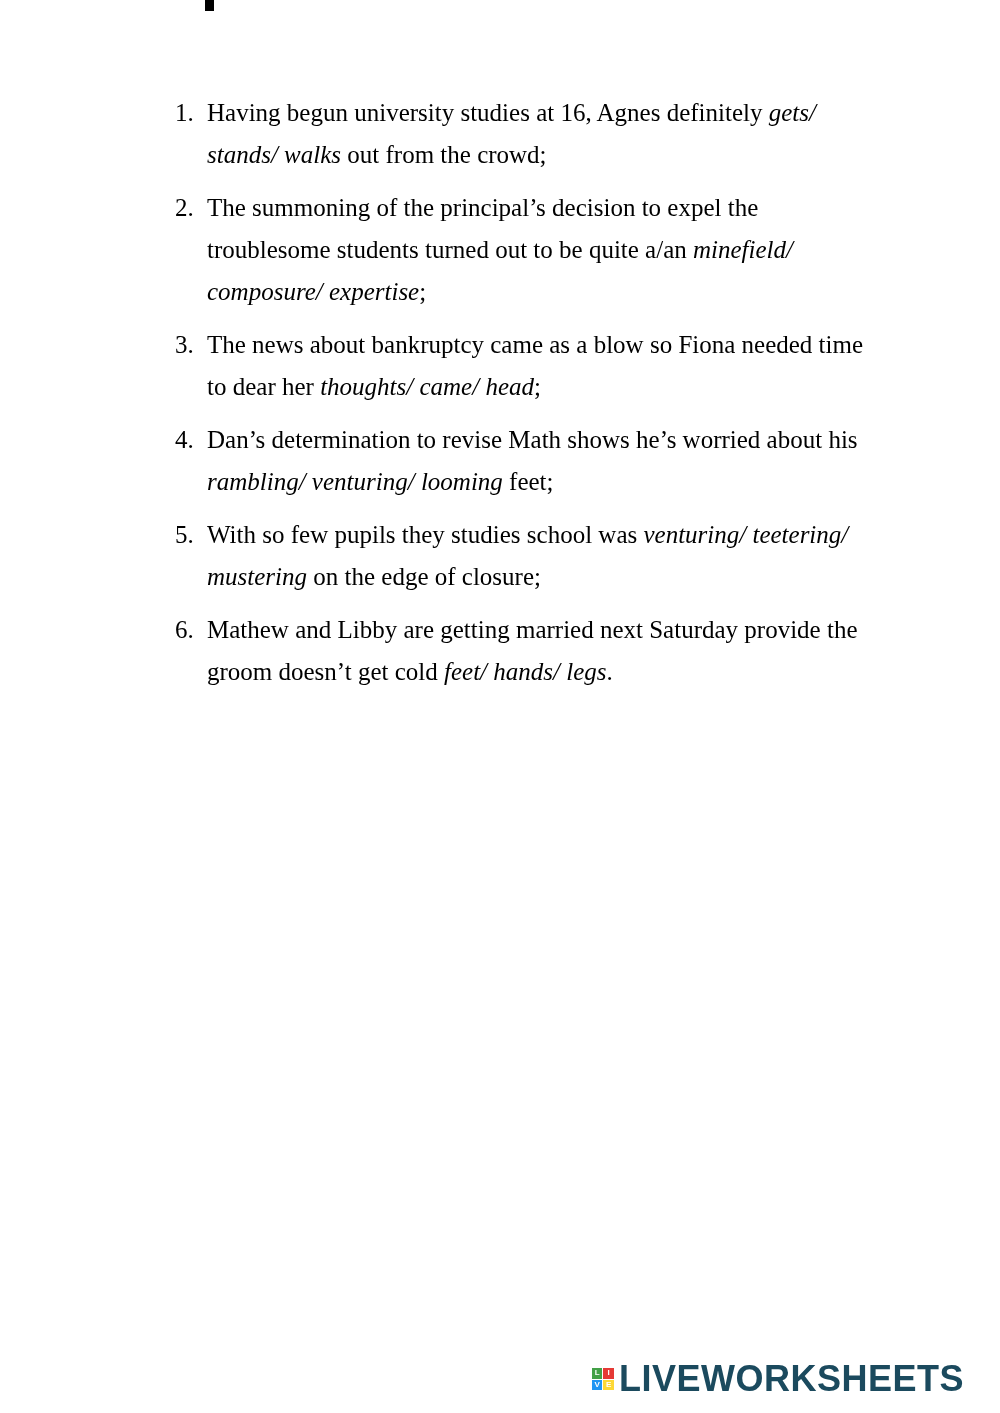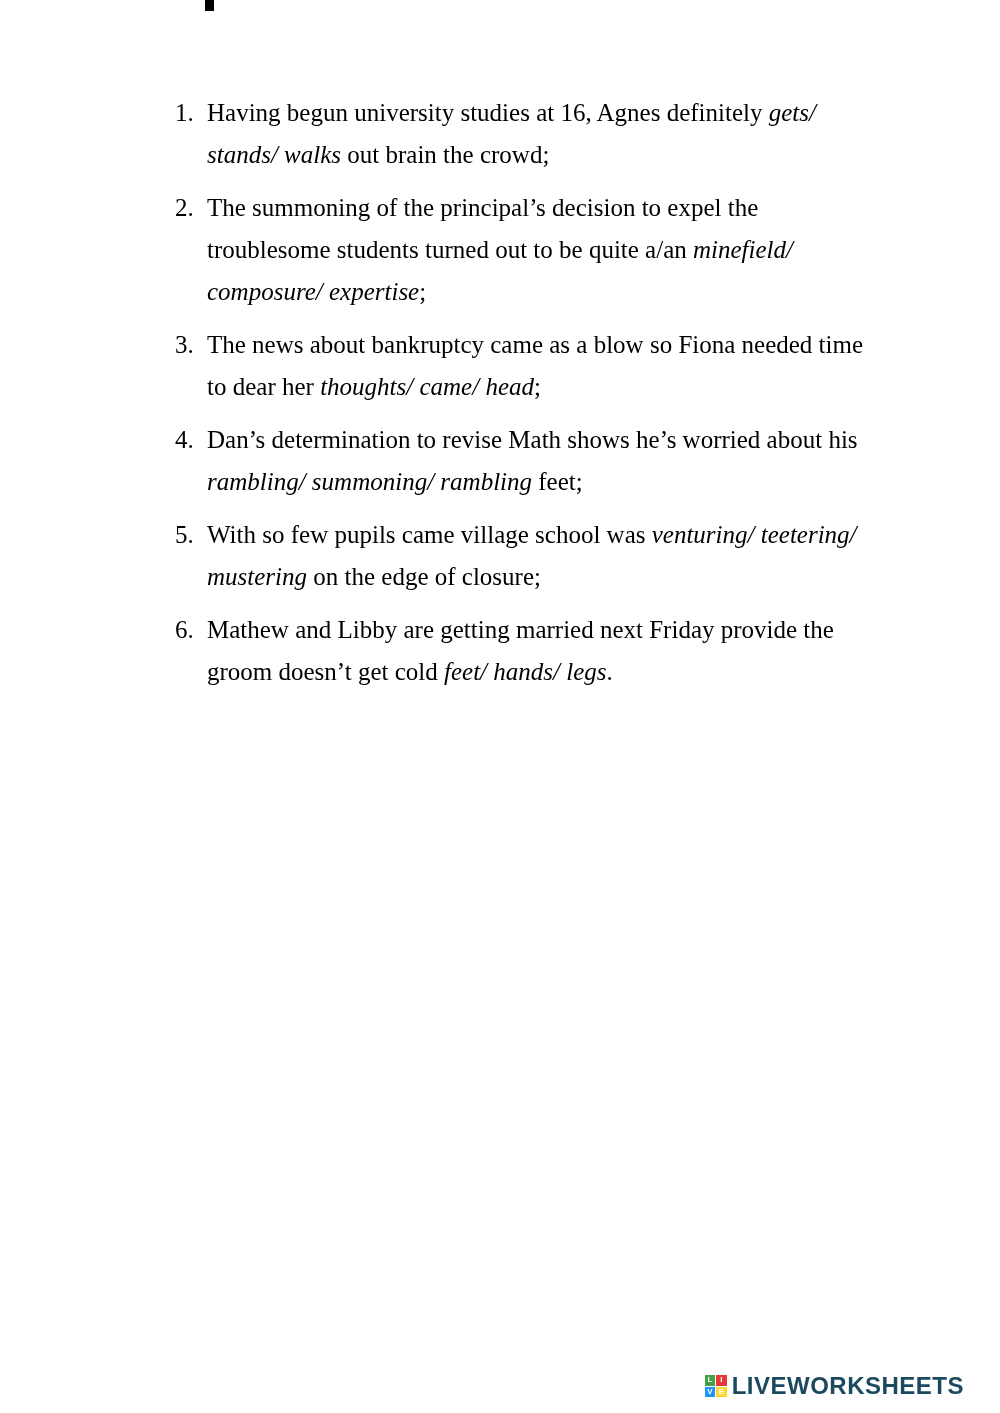--- a/index.html
+++ b/index.html
@@ -51,62 +51,62 @@
     justify-content:center;
     color:#ffffff;
     font-family:"Liberation Sans",sans-serif;
     font-weight:bold;
     font-size:8px;
     line-height:1;
   }
   .lw-text {
     font-family:"Liberation Sans",sans-serif;
     font-weight:bold;
-    font-size:24px;
+    font-size:36px;
     letter-spacing:0.5px;
     white-space:nowrap;
   }
 </style>
 </head>
 <body>
 
 <div class="page">
 
   <div class="top-mark"></div>
 
   <div class="content">
 
     <div class="item">
       <span class="item-num">1.</span>
-      <p class="item-text"><span>Having begun university studies at 16, Agnes definitely </span><em>gets/ stands/ walks</em><span> out brain the crowd;</span></p>
+      <p class="item-text"><span>Having begun university studies at 16, Agnes definitely </span><em>gets/ stands/ walks</em><span> out from the crowd;</span></p>
     </div>
 
     <div class="item">
       <span class="item-num">2.</span>
       <p class="item-text"><span> The summoning of the principal’s decision to expel the troublesome students turned out to be quite a/an </span><em>minefield/ composure/ expertise</em><span>;</span></p>
     </div>
 
     <div class="item">
       <span class="item-num">3.</span>
       <p class="item-text"><span>The news about bankruptcy came as a blow so Fiona needed time to dear her </span><em>thoughts/ came/ head</em><span>;</span></p>
     </div>
 
     <div class="item">
       <span class="item-num">4.</span>
-      <p class="item-text"><span>Dan’s determination to revise Math shows he’s worried about his </span><em>rambling/ summoning/ rambling</em><span> feet;</span></p>
+      <p class="item-text"><span>Dan’s determination to revise Math shows he’s worried about his </span><em>rambling/ venturing/ looming</em><span> feet;</span></p>
     </div>
 
     <div class="item">
       <span class="item-num">5.</span>
-      <p class="item-text"><span>With so few pupils came village school was </span><em>venturing/ teetering/ mustering</em><span> on the edge of closure;</span></p>
+      <p class="item-text"><span>With so few pupils they studies school was </span><em>venturing/ teetering/ mustering</em><span> on the edge of closure;</span></p>
     </div>
 
     <div class="item">
       <span class="item-num">6.</span>
-      <p class="item-text"><span>Mathew and Libby are getting married next Friday provide the groom doesn’t get cold </span><em>feet/ hands/ legs</em><span>.</span></p>
+      <p class="item-text"><span>Mathew and Libby are getting married next Saturday provide the groom doesn’t get cold </span><em>feet/ hands/ legs</em><span>.</span></p>
     </div>
 
   </div>
 
   <div class="footer">
     <span class="lw-icon">
       <span class="lw-cell" style="background: rgb(67, 160, 71);">L</span>
       <span class="lw-cell" style="background: rgb(229, 57, 53);">I</span>
       <span class="lw-cell" style="background: rgb(33, 150, 243);">V</span>
       <span class="lw-cell" style="background: rgb(253, 216, 53);">E</span>

